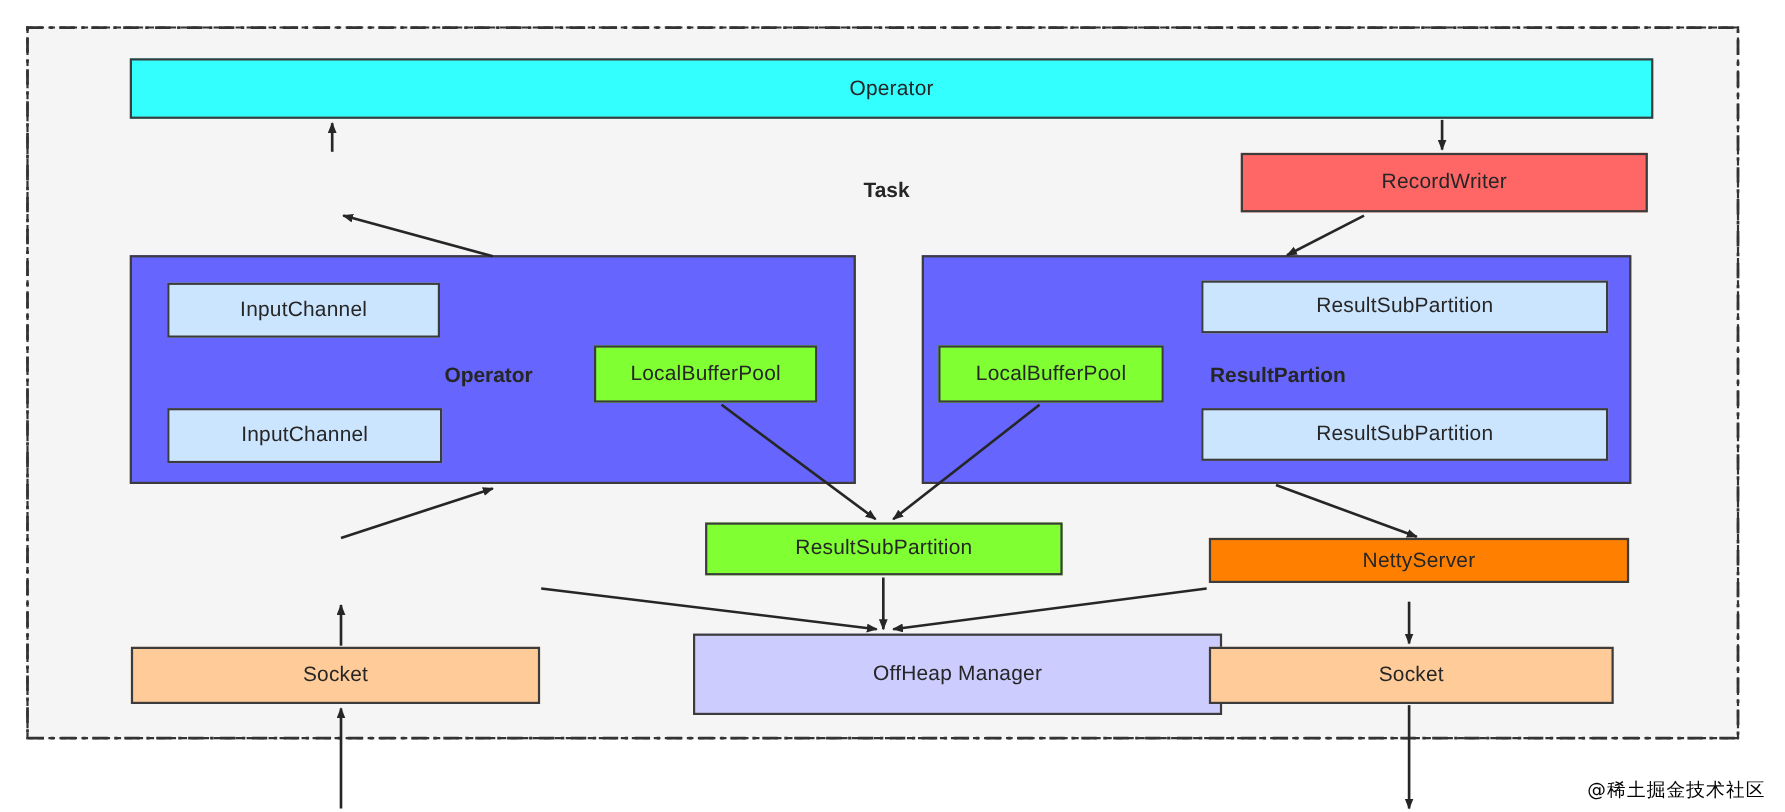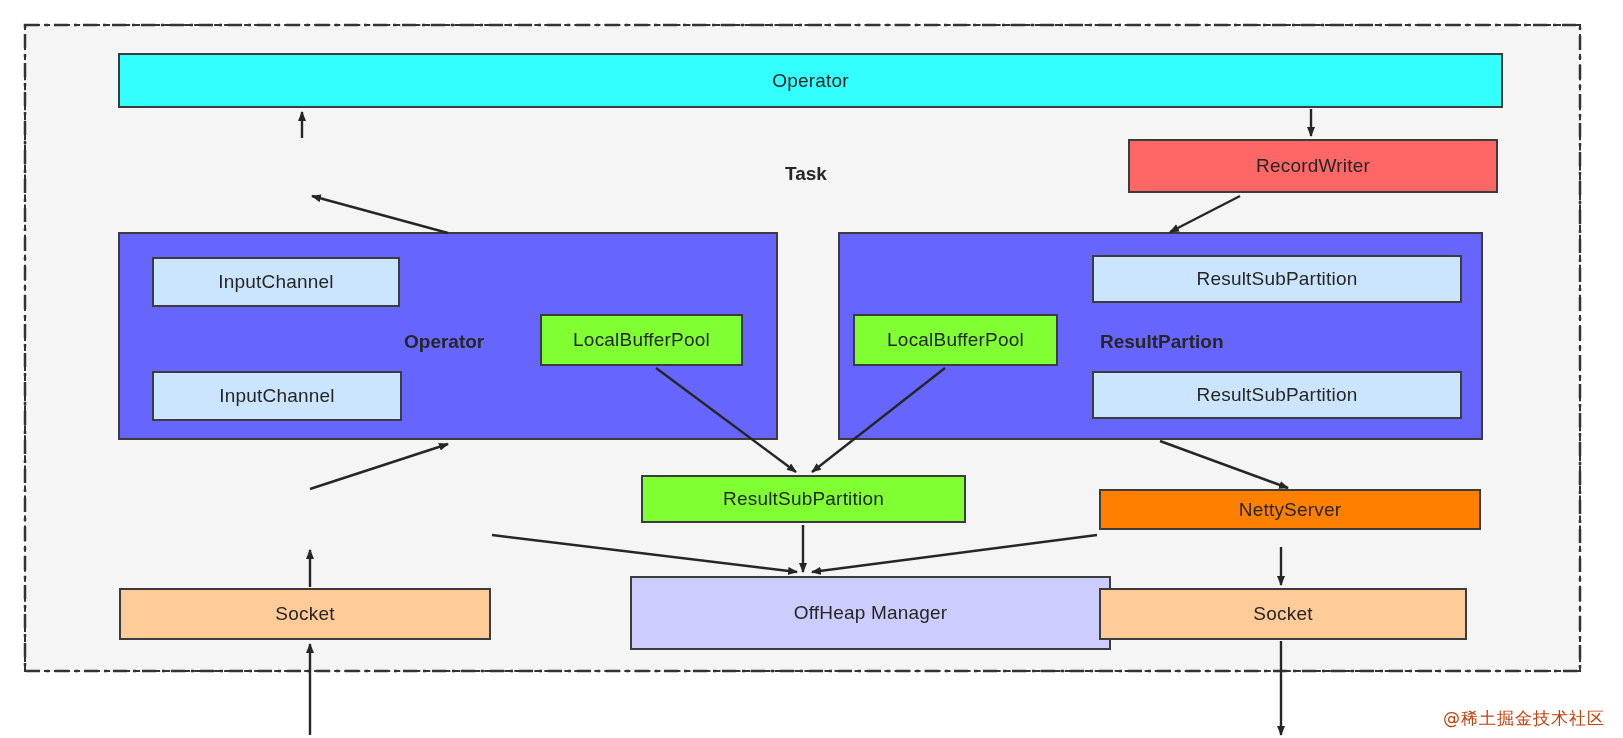--- a/index.html
+++ b/index.html
@@ -70,21 +70,21 @@
     left: 0; top: 0;
     width: 1623px;
     height: 738px;
     pointer-events: none;
   }
   .watermark {
     position: absolute;
     right: 18px;
     bottom: 8px;
     font-size: 17px;
-    color: #c2410c;
+    color: #000000;
     letter-spacing: 1px;
     white-space: nowrap;
     font-family: "DejaVu Sans", sans-serif;
   }
 </style>
 </head>
 <body>
 
 <div id="canvas">
 

